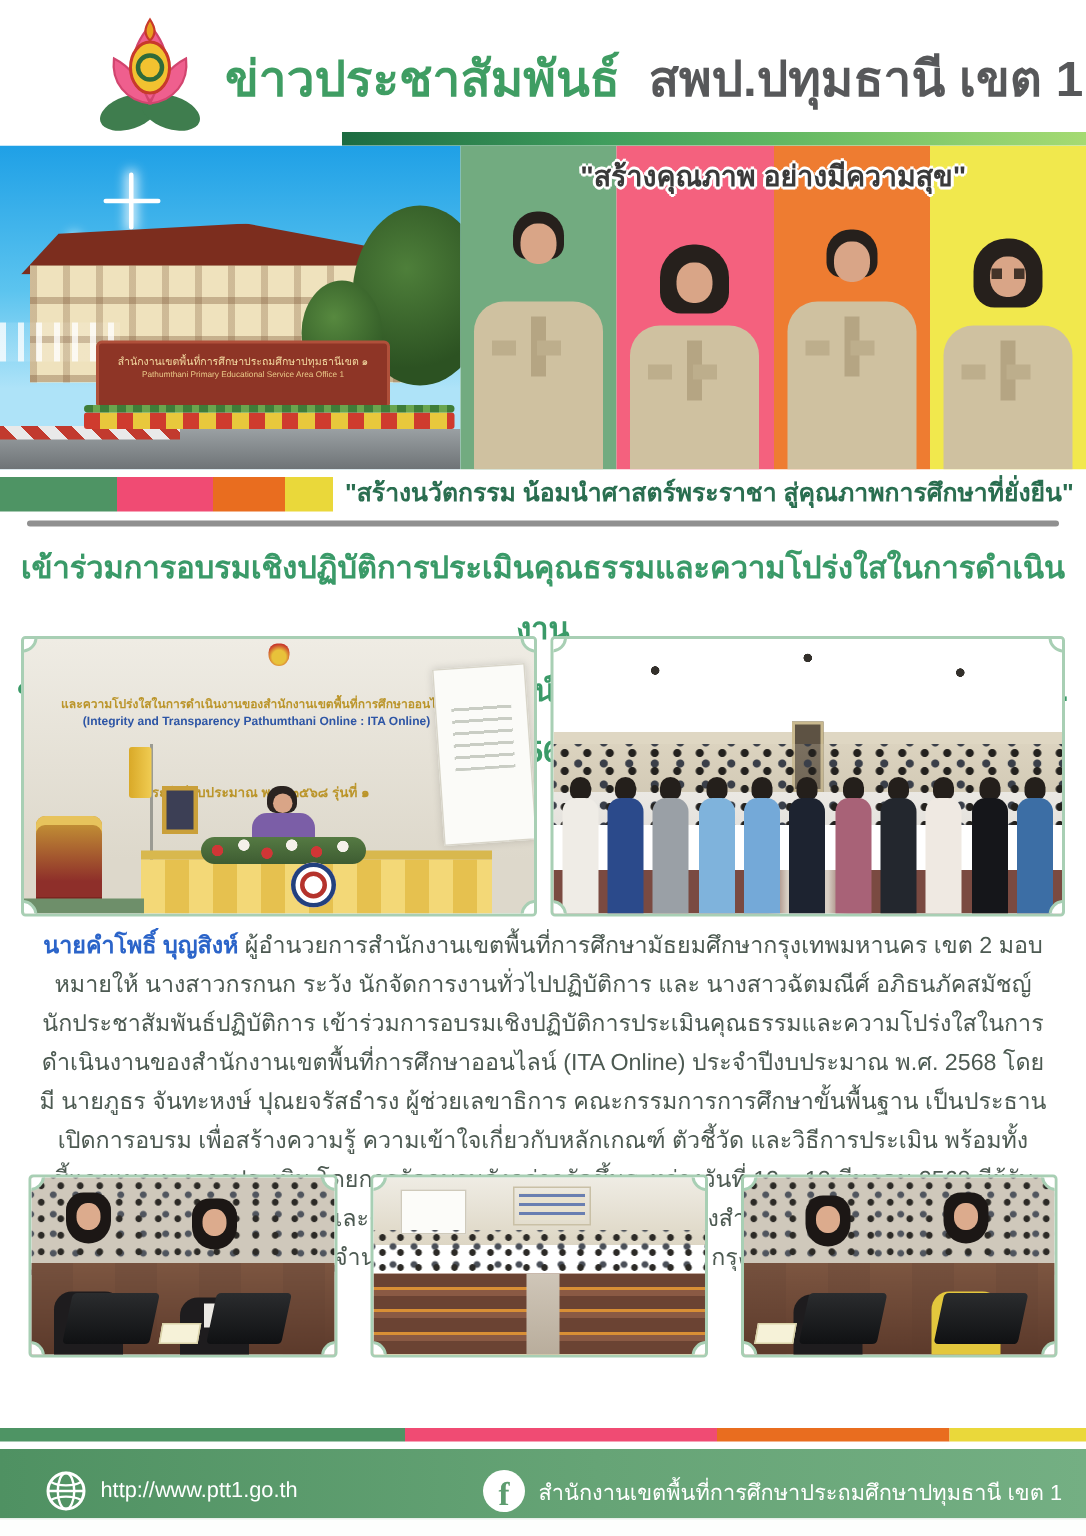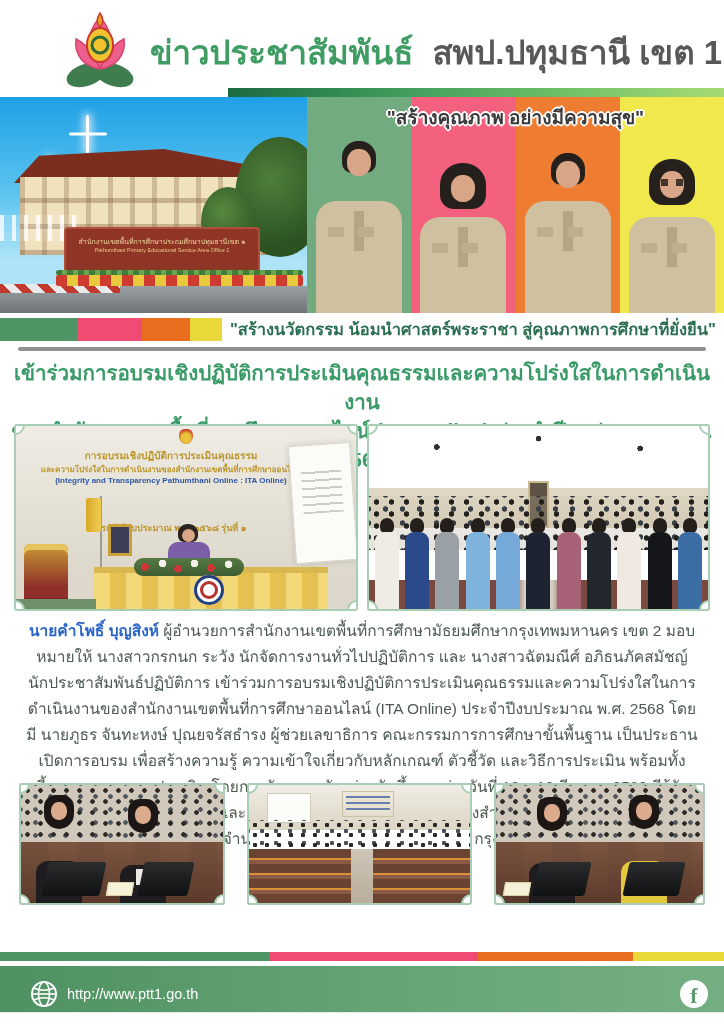--- a/index.html
+++ b/index.html
@@ -73,21 +73,21 @@
   .tagline-row { position:absolute; top:318px; left:0; right:0; height:23px; }
   .blk { position:absolute; top:0; height:23px; }
   .blk-g { left:0; width:78px; background:#4e9464; }
   .blk-p { left:78px; width:64px; background:#f04b73; }
   .blk-o { left:142px; width:48px; background:#e96d1f; }
   .blk-y { left:190px; width:32px; background:#ead83a; }
   .tagline-text { position:absolute; left:230px; right:14px; top:0; line-height:23px; font-size:16.5px; font-weight:bold; color:#2a6e50; text-align:right; white-space:nowrap; }
   .divider { position:absolute; top:347px; left:18px; right:18px; height:4px; background:#909090; border-radius:2px; }
 
   
-  .article-title { position:absolute; top:358px; left:0; right:0; text-align:center; color:#3a9a68; font-weight:bold; font-size:20.5px; line-height:29px; }
+  .article-title { position:absolute; top:358px; left:0; right:0; text-align:center; color:#3a9a68; font-weight:bold; font-size:20.5px; line-height:41px; }
 
   
   .photo { position:absolute; border:2px solid #a8cfb4; background:#fff; overflow:hidden; border-radius:3px; }
   .n { position:absolute; width:20px; height:20px; border-radius:50%; background:#fff; border:2px solid #a8cfb4; z-index:9; }
   .n-tl { top:-11px; left:-11px; } .n-tr { top:-11px; right:-11px; }
   .n-bl { bottom:-11px; left:-11px; } .n-br { bottom:-11px; right:-11px; }
 
   
   .ph-stage { top:424px; left:14px; width:344px; height:187px; }
   .stage-wall { position:absolute; inset:0; background:linear-gradient(180deg,#efece4,#ddd8cb 80%); }
@@ -287,21 +287,20 @@
   <div class="divider"></div>
 
   <h1 class="article-title">
     <span>เข้าร่วมการอบรมเชิงปฏิบัติการประเมินคุณธรรมและความโปร่งใสในการดำเนินงาน</span><br>
     <span>ของสำนักงานเขตพื้นที่การศึกษาออนไลน์ (ITA Online) ประจำปีงบประมาณ พ.ศ. 2568</span>
   </h1>
 
   <figure class="photo ph-stage">
     <div class="stage-wall"></div>
     <i class="stage-emblem"></i>
-    <div class="bd bd1">การอบรมเชิงปฏิบัติการประเมินคุณธรรม</div>
     <div class="bd bd2">และความโปร่งใสในการดำเนินงานของสำนักงานเขตพื้นที่การศึกษาออนไลน์</div>
     <div class="bd bd3">(Integrity and Transparency Pathumthani Online : ITA Online)</div>
     <div class="bd bd4">ประจำปีงบประมาณ พ.ศ. ๒๕๖๘ รุ่นที่ ๑</div>
     <i class="flagpole"></i>
     <i class="flag"></i>
     <div class="altar"></div>
     <div class="portrait"></div>
     <div class="proj-screen"></div>
     <i class="speaker-hair"></i>
     <i class="speaker-face"></i>
@@ -415,17 +414,18 @@
         <line x1="2" y1="14" x2="26" y2="14" stroke="#fff" stroke-width="1.6"></line>
         <path d="M4 8 C9 11 19 11 24 8" fill="none" stroke="#fff" stroke-width="1.6"></path>
         <path d="M4 20 C9 17 19 17 24 20" fill="none" stroke="#fff" stroke-width="1.6"></path>
       </svg>
       <span class="flabel">http://www.ptt1.go.th</span>
     </div>
     <div class="fgroup">
       <span class="icircle">
           <span class="fb-f">f</span>
         </span>
+      <span class="flabel">สำนักงานเขตพื้นที่การศึกษาประถมศึกษาปทุมธานี เขต 1</span>
     </div>
   </footer>
   <div class="bottom-white"></div>
 
 </div>
 
 </body></html>

